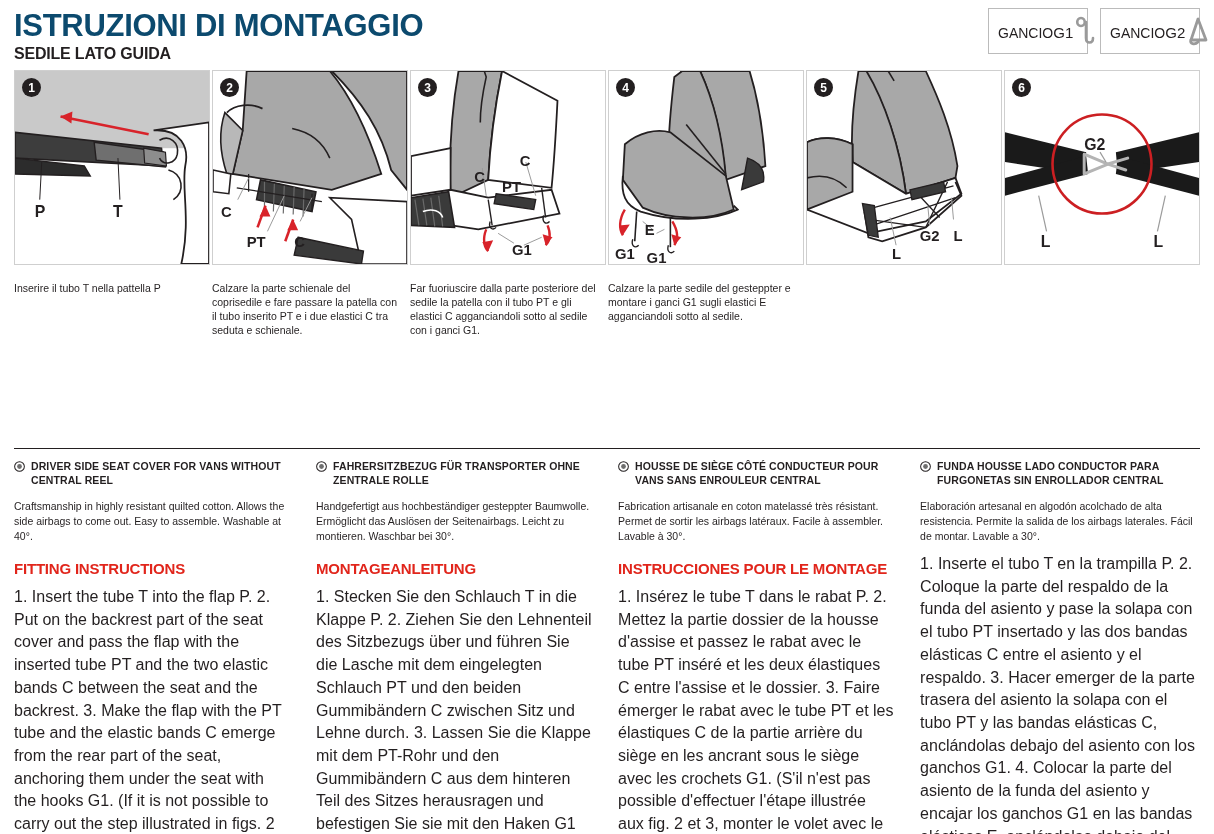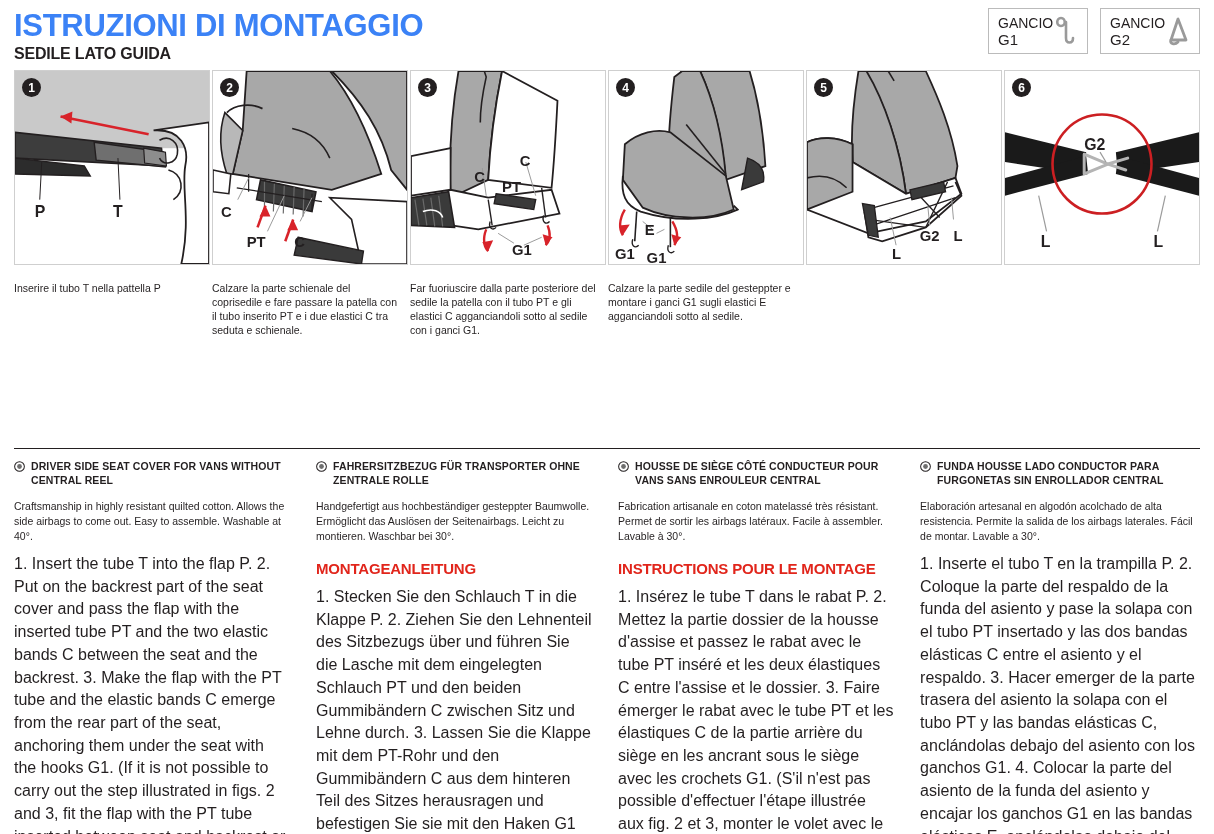--- a/index.html
+++ b/index.html
@@ -13,21 +13,21 @@
     overflow: hidden;
   }
 
   .sheet { position: relative; width: 1214px; height: 834px; padding: 0 14px; }
 
   
   .header { position: relative; height: 64px; padding-top: 10px; }
   .title-main {
     font-size: 31px;
     font-weight: bold;
-    color: #3b82f6;
+    color: #0c4a6e;
     letter-spacing: -0.3px;
     line-height: 1.05;
     margin: 0;
   }
   .title-sub {
     font-size: 16px;
     font-weight: bold;
     color: #231f20;
     letter-spacing: -0.2px;
     line-height: 1.1;
@@ -46,22 +46,22 @@
     height: 46px;
     border: 1px solid #bbbbbb;
     display: flex;
     align-items: center;
     justify-content: space-between;
     padding: 4px 8px 4px 9px;
     background: #ffffff;
   }
   .hook-badge .labels {
     display: flex;
-    flex-direction: column;
-    align-items: flex-start;
+    flex-direction: row;
+    align-items: flex-end;
     line-height: 1.0;
   }
   .hook-badge .l1 { font-size: 14px; font-weight: normal; color: #231f20; }
   .hook-badge .l2 { font-size: 15px; font-weight: normal; color: #231f20; margin-top: 2px; }
   .hook-badge .glyph { width: 26px; height: 34px; flex: 0 0 26px; }
 
   
   .steps { display: flex; gap: 2px; margin-top: 6px; }
   .step { width: 196px; }
   .step-figure {
@@ -364,20 +364,21 @@
       <div class="lang-head">
         <span class="flag-icon">
           <svg viewBox="0 0 12 12">
               <circle cx="6" cy="6" r="5.3" fill="none" stroke="#231f20" stroke-width="1.1"></circle>
               <circle cx="6" cy="6" r="2.6" fill="#6e6e6e"></circle>
             </svg>
         </span>
         <span>DRIVER SIDE SEAT COVER FOR VANS WITHOUT CENTRAL REEL</span>
       </div>
       <div class="lang-desc">Craftsmanship in highly resistant quilted cotton. Allows the side airbags to come out. Easy to assemble. Washable at 40°.</div>
+      <div class="lang-instr-title">FITTING INSTRUCTIONS</div>
       <div class="lang-steps">1. Insert the tube T into the flap P. 2. Put on the backrest part of the seat cover and pass the flap with the inserted tube PT and the two elastic bands C between the seat and the backrest. 3. Make the flap with the PT tube and the elastic bands C emerge from the rear part of the seat, anchoring them under the seat with the hooks G1. (If it is not possible to carry out the step illustrated in figs. 2 and 3, fit the flap with the PT tube inserted between seat and backrest or make the flap P emerge from the rear part of the seat and only then insert the tube T into the flap P.) 4. Put on the seat part of the seat cover and fit the G1 hooks onto the elastic bands E, anchoring them under the seat. 5. Afferrare gli elastici L posti ai lati del coprisedile e agganciarli tra loro con il gancio G2.</div>
     </div>
 
     <div class="lang-col">
       <div class="lang-head">
         <span class="flag-icon">
           <svg viewBox="0 0 12 12">
               <circle cx="6" cy="6" r="5.3" fill="none" stroke="#231f20" stroke-width="1.1"></circle>
               <circle cx="6" cy="6" r="2.6" fill="#6e6e6e"></circle>
             </svg>
@@ -393,21 +394,21 @@
       <div class="lang-head">
         <span class="flag-icon">
           <svg viewBox="0 0 12 12">
               <circle cx="6" cy="6" r="5.3" fill="none" stroke="#231f20" stroke-width="1.1"></circle>
               <circle cx="6" cy="6" r="2.6" fill="#6e6e6e"></circle>
             </svg>
         </span>
         <span>HOUSSE DE SIÈGE CÔTÉ CONDUCTEUR POUR VANS SANS ENROULEUR CENTRAL</span>
       </div>
       <div class="lang-desc">Fabrication artisanale en coton matelassé très résistant. Permet de sortir les airbags latéraux. Facile à assembler. Lavable à 30°.</div>
-      <div class="lang-instr-title">INSTRUCTIONS POUR LE MONTAGE</div>
+      <div class="lang-instr-title">INSTRUCCIONES POUR LE MONTAGE</div>
       <div class="lang-steps">1. Insérez le tube T dans le rabat P. 2. Mettez la partie dossier de la housse d'assise et passez le rabat avec le tube PT inséré et les deux élastiques C entre l'assise et le dossier. 3. Faire émerger le rabat avec le tube PT et les élastiques C de la partie arrière du siège en les ancrant sous le siège avec les crochets G1. (S'il n'est pas possible d'effectuer l'étape illustrée aux fig. 2 et 3, monter le volet avec le tube PT inséré entre l'assise et le dossier ou faire ressortir le volet P de la partie arrière du siège et ensuite seulement insérer le tube. T dans le rabat P.) 4. Mettez la partie assise de la housse de siège et placez les crochets G1 sur les élastiques E en les ancrant sous l'assise. 5. Affirmez les élastiques à la position de la prise en charge et augmentez-les avec le connecteur G2.</div>
     </div>
 
     <div class="lang-col">
       <div class="lang-head">
         <span class="flag-icon">
           <svg viewBox="0 0 12 12">
               <circle cx="6" cy="6" r="5.3" fill="none" stroke="#231f20" stroke-width="1.1"></circle>
               <circle cx="6" cy="6" r="2.6" fill="#6e6e6e"></circle>
             </svg>

